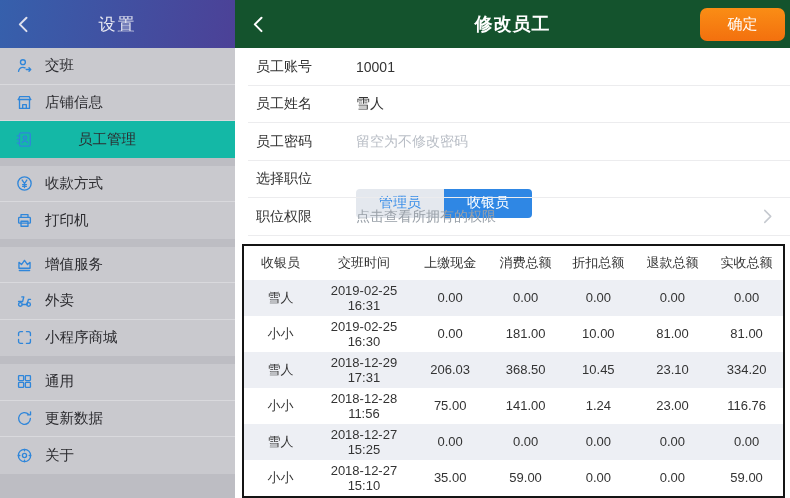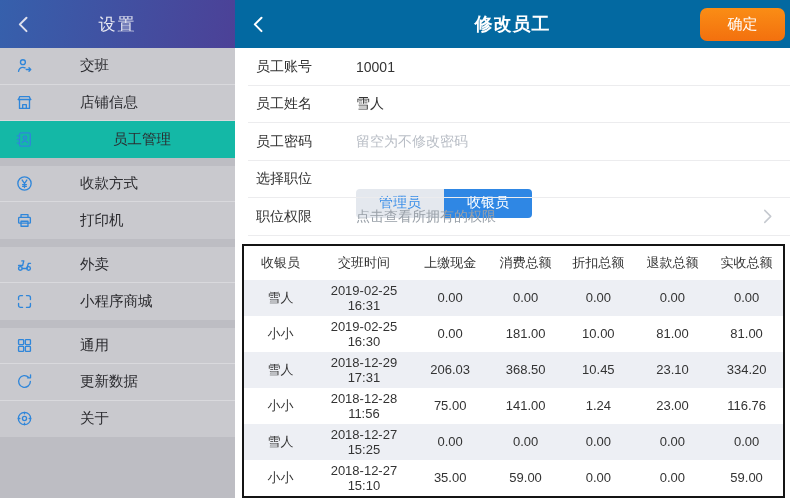--- a/index.html
+++ b/index.html
@@ -14,25 +14,25 @@
   .sidebar-title { color:#e8e9f2; font-size:17px; letter-spacing:2px; }
   .back-btn { position:absolute; left:14px; top:0; height:48px; display:flex; align-items:center; cursor:pointer; }
   .side-groups { flex:1; display:flex; flex-direction:column; }
   .side-group { background:#c9c9ce; margin-bottom:8px; }
   .side-item { height:36.5px; display:flex; align-items:center; padding-left:14px; gap:11px; cursor:pointer;
     border-bottom:1px solid rgba(255,255,255,0.3); }
   .side-item:last-child { border-bottom:none; }
   .side-item.selected { background:#14b8a6;gap:44px; }
   .side-icon { width:20px; height:20px; display:flex; align-items:center; justify-content:center; }
   .side-icon svg { width:19px; height:19px; stroke:#2f86da; fill:none; stroke-width:1.7; stroke-linecap:round; stroke-linejoin:round; }
-  .side-label { font-size:14.5px; color:#2c2c30;margin-left:35px; }
+  .side-label { font-size:14.5px; color:#2c2c30; }
 
   
   .main { width:555px; height:498px; background:#fff; display:flex; flex-direction:column; }
-  .main-header { height:48px; flex:0 0 48px; background:#0369a1; position:relative; display:flex; align-items:center; justify-content:center; }
+  .main-header { height:48px; flex:0 0 48px; background:#14532d; position:relative; display:flex; align-items:center; justify-content:center; }
   .main-title { color:#fff; font-size:18px; font-weight:600; letter-spacing:1px; }
   .confirm-btn { position:absolute; right:5px; top:8px; width:85px; height:33px; border:none; border-radius:7px;
     background:linear-gradient(180deg,#fa8d15 0%,#f3700e 100%); color:#fff; font-size:15px; cursor:pointer;
     font-family:inherit; }
 
   
   .form-row { height:37.5px; display:flex; align-items:center; padding-left:13px; position:relative; }
   .form-row::after { content:""; position:absolute; left:13px; right:0; bottom:0; height:1px; background:#ececee; }
   .form-label { width:100px; flex:0 0 100px; font-size:14px; color:#333;margin-left:8px; }
   .form-value { font-size:14px; color:#333; }
@@ -116,20 +116,29 @@
               <svg viewBox="0 0 24 24">
                 <path d="M7.6 8V4.6h8.8V8"></path>
                 <rect x="4.6" y="8" width="14.8" height="7.4" rx="1"></rect>
                 <rect x="7.6" y="12.9" width="8.8" height="6.4"></rect>
               </svg>
             </span>
             <span class="side-label">打印机</span>
           </div>
         </div>
         <div class="side-group">
+          <div class="side-item">
+            <span class="side-icon">
+              <svg viewBox="0 0 24 24">
+                <path d="M5 9.3l3.2 2.8L12 6.8l3.8 5.3L19 9.3v7.4H5z"></path>
+                <path d="M5.5 19.6h13"></path>
+              </svg>
+            </span>
+            <span class="side-label">增值服务</span>
+          </div>
           <div class="side-item">
             <span class="side-icon">
               <svg viewBox="0 0 24 24">
                 <circle cx="6.8" cy="17" r="2.3"></circle>
                 <circle cx="17.2" cy="17" r="2.3"></circle>
                 <path d="M9.1 17h5.7"></path>
                 <path d="M4.5 13.3h5.1l1.5-5.8H8.6"></path>
                 <path d="M15 17l2-6.5h2.6"></path>
               </svg>
             </span>

